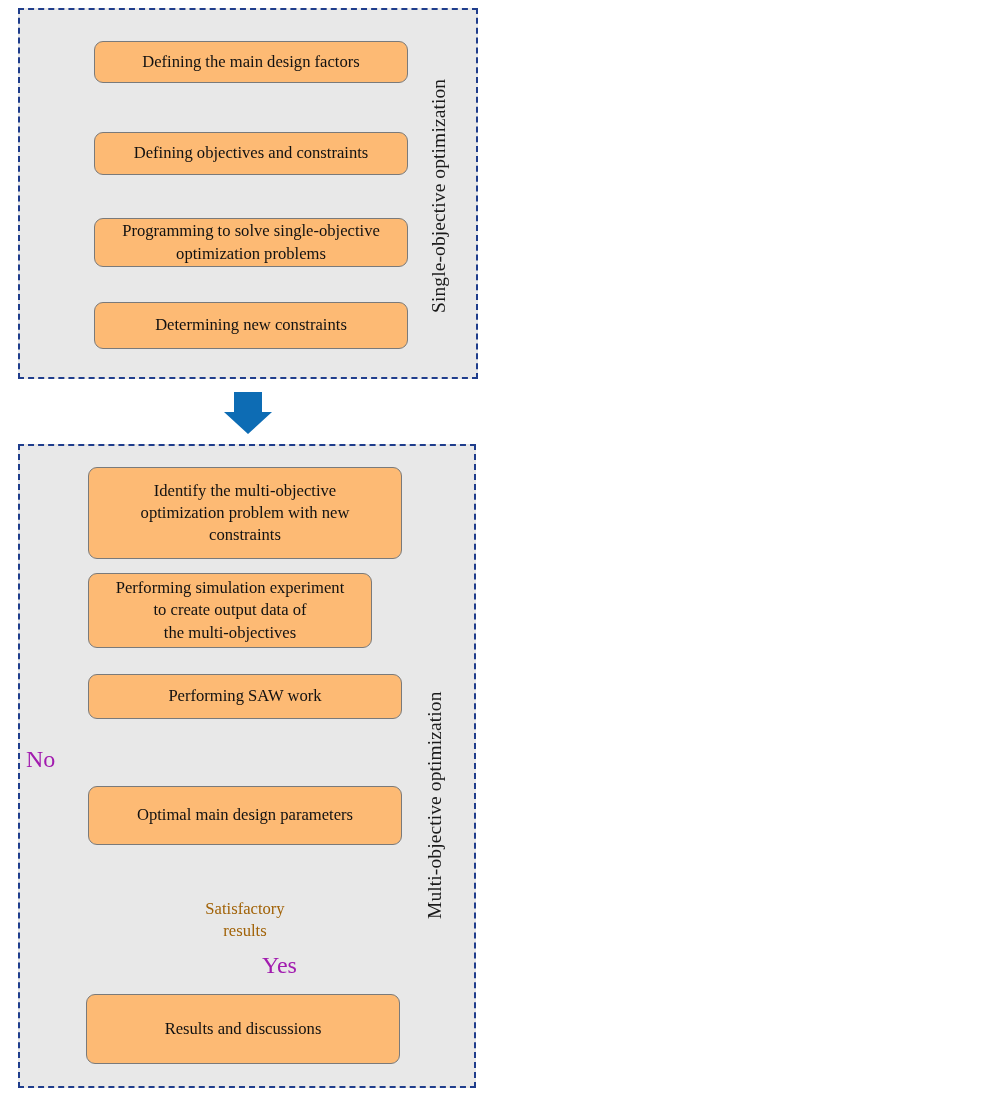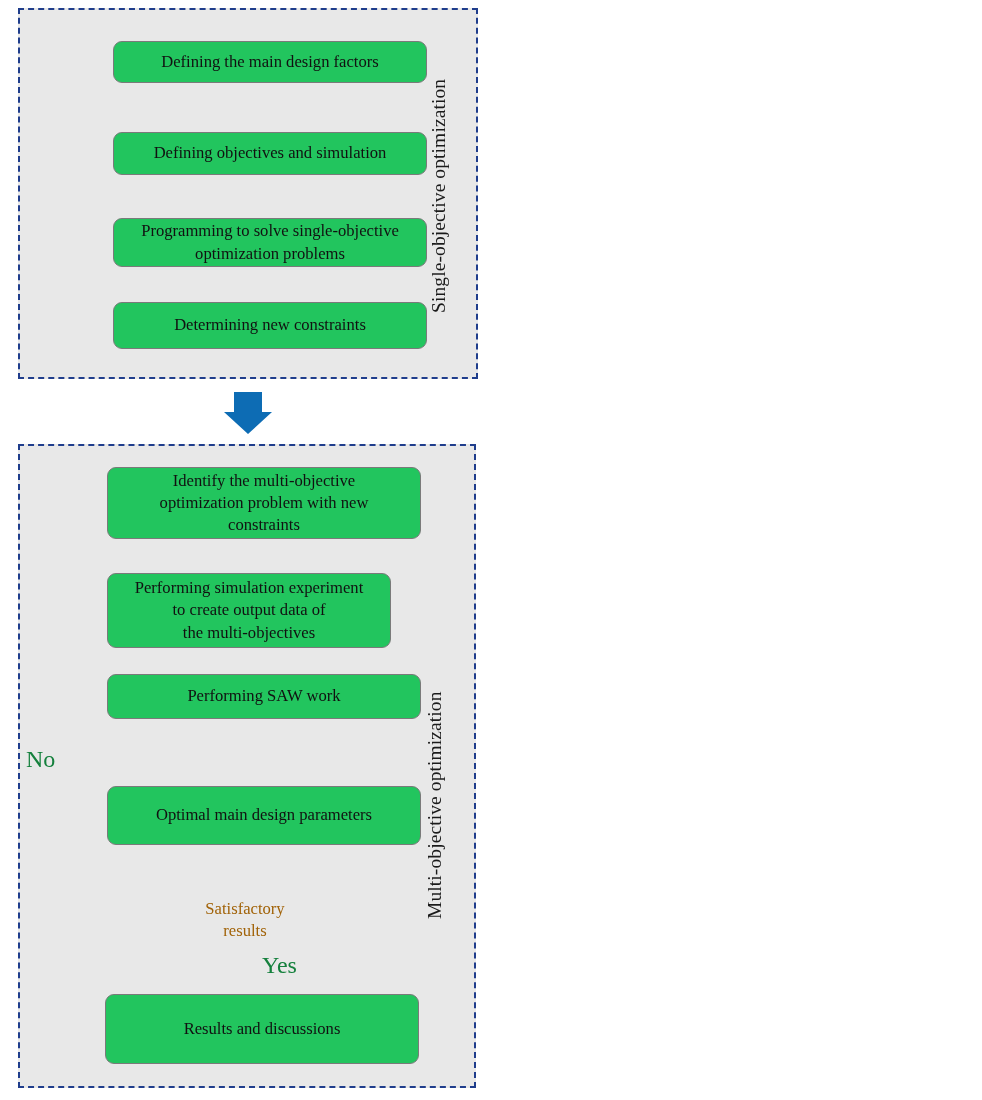--- a/index.html
+++ b/index.html
@@ -67,42 +67,41 @@
     height: 390px;
     display: flex;
     align-items: center;
     justify-content: center;
   }
 
   
   .node {
     position: absolute;
     box-sizing: border-box;
-    background: #22c55e;
+    background: #fdba74;
     border: 1px solid #7a7a7a;
     border-radius: 9px;
     display: flex;
     align-items: center;
     justify-content: center;
     text-align: center;
     font-size: 16.6px;
     line-height: 1.33;
     color: #111111;
     padding: 2px 6px;
-    margin-left: 19px;
   }
 
   
   #node-factors     { left: 94px;  top: 41px;  width: 314px; height: 42px; }
   #node-objectives  { left: 94px;  top: 132px; width: 314px; height: 43px; }
   #node-programming { left: 94px;  top: 218px; width: 314px; height: 49px; }
   #node-newconstr   { left: 94px;  top: 302px; width: 314px; height: 47px; }
 
   
-  #node-identify    { left: 88px;  top: 467px; width: 314px; height: 72px; }
+  #node-identify    { left: 88px;  top: 467px; width: 314px; height: 92px; }
   #node-simulation  { left: 88px;  top: 573px; width: 284px; height: 75px; }
   #node-saw         { left: 88px;  top: 674px; width: 314px; height: 45px; }
   #node-optimal     { left: 88px;  top: 786px; width: 314px; height: 59px; }
   #node-results     { left: 86px;  top: 994px; width: 314px; height: 70px; }
 
   
   #decision-text {
     position: absolute;
     left: 170px;
     top: 898px;
@@ -110,21 +109,21 @@
     text-align: center;
     font-size: 16.6px;
     line-height: 1.3;
     color: #a16207;
   }
 
   
   .branch-label {
     position: absolute;
     font-size: 24px;
-    color: #15803d;
+    color: #a21caf;
   }
   #label-no  { left: 26px;  top: 746px; }
   #label-yes { left: 262px; top: 952px; }
 
   svg { overflow: visible; }
 </style>
 </head>
 <body>
 
 <div id="canvas">
@@ -161,21 +160,21 @@
   </svg>
 
   <div class="panel" id="panel-single"></div>
   <div class="panel" id="panel-multi"></div>
 
   <div class="side-label" id="label-single">Single-objective optimization</div>
   <div class="side-label" id="label-multi">Multi-objective optimization</div>
 
   <div class="node" id="node-factors">Defining the main design factors</div>
 
-  <div class="node" id="node-objectives">Defining objectives and simulation</div>
+  <div class="node" id="node-objectives">Defining objectives and constraints</div>
 
   <div class="node" id="node-programming">
     <span>
       <span>Programming to solve single-objective</span><br>
       <span>optimization problems</span>
     </span>
   </div>
 
   <div class="node" id="node-newconstr">Determining new constraints</div>
 

